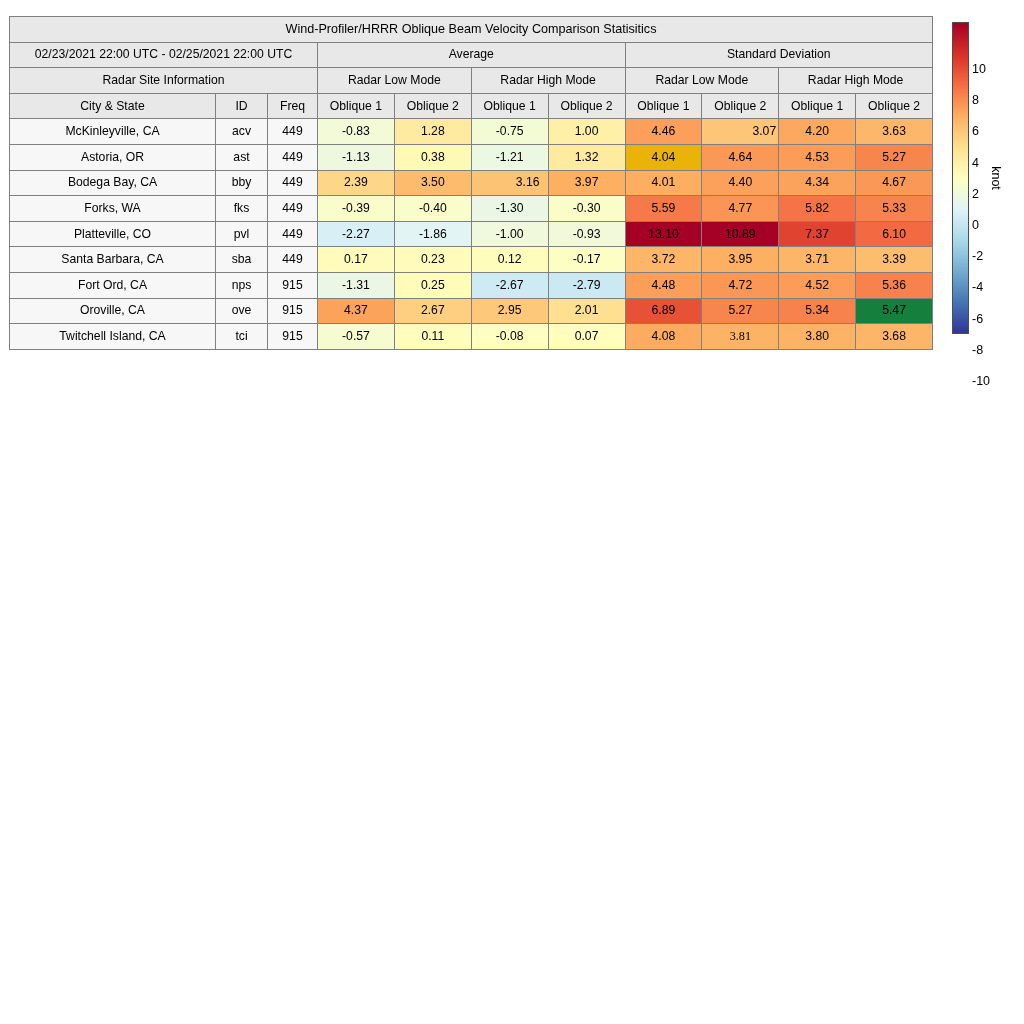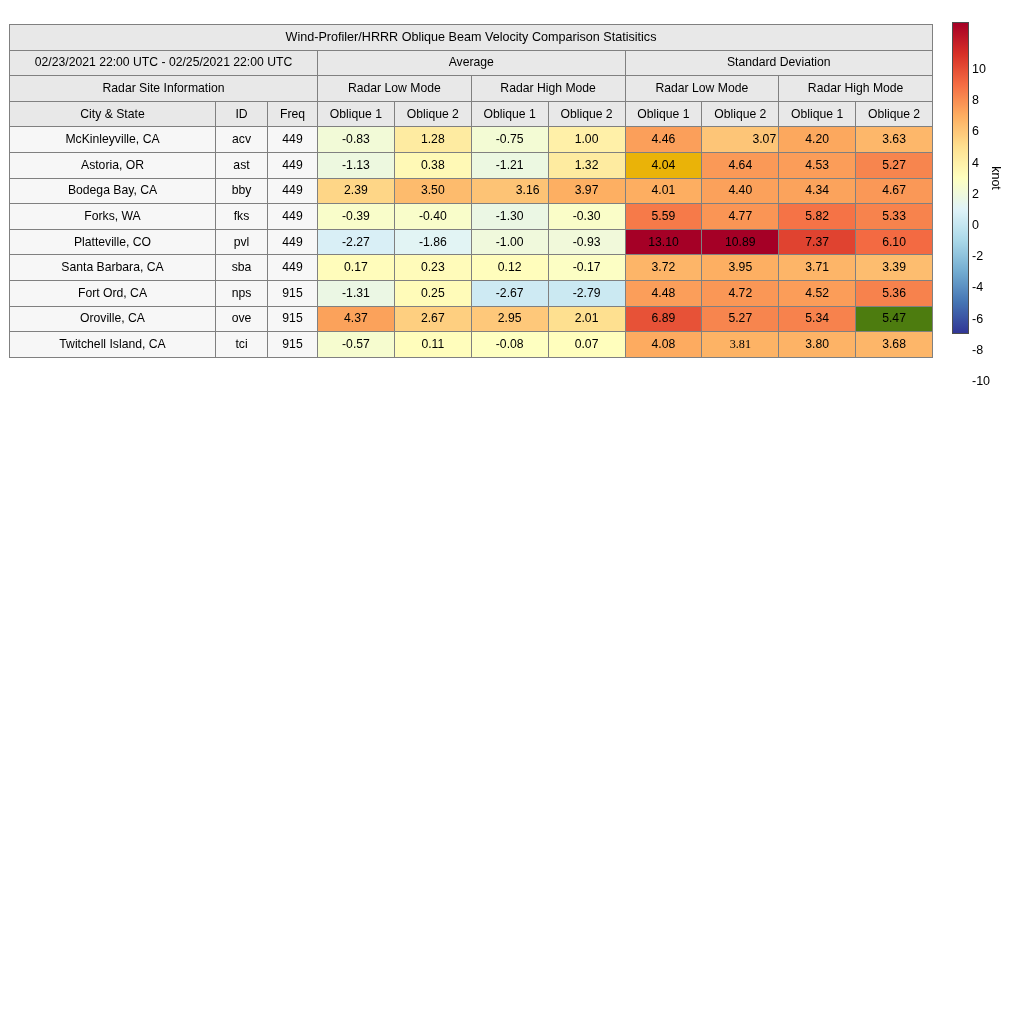--- a/index.html
+++ b/index.html
@@ -22,21 +22,21 @@
     left: 0;
     top: 0;
     width: 1024px;
     height: 1024px;
   }
 
   
   #table-wrap {
     position: absolute;
     left: 9px;
-    top: 24px;
+    top: 16px;
     width: 870px;
   }
 
   table.stats {
     border-collapse: collapse;
     table-layout: fixed;
     width: 923px;
     background: #ffffff;
   }
 
@@ -276,21 +276,21 @@
             <td class="lbl">Oroville, CA</td>
             <td class="lbl">ove</td>
             <td class="lbl">915</td>
             <td class="heat" style="background: rgb(251, 162, 91);">4.37</td>
             <td class="heat" style="background: rgb(254, 207, 128);">2.67</td>
             <td class="heat" style="background: rgb(254, 200, 122);">2.95</td>
             <td class="heat" style="background: rgb(254, 224, 144);">2.01</td>
             <td class="heat" style="background: rgb(231, 82, 55);">6.89</td>
             <td class="heat" style="background: rgb(247, 133, 78);">5.27</td>
             <td class="heat" style="background: rgb(247, 130, 77);">5.34</td>
-            <td class="heat" style="background: #4d7c0f;">5.47</td>
+            <td class="heat" style="background: #15803d;">5.47</td>
           </tr>
           <tr>
             <td class="lbl">Twitchell Island, CA</td>
             <td class="lbl">tci</td>
             <td class="lbl">915</td>
             <td class="heat" style="background: rgb(246, 252, 207);">-0.57</td>
             <td class="heat" style="background: rgb(255, 253, 188);">0.11</td>
             <td class="heat" style="background: rgb(254, 255, 193);">-0.08</td>
             <td class="heat" style="background: rgb(255, 254, 189);">0.07</td>
             <td class="heat" style="background: rgb(253, 171, 96);">4.08</td>

